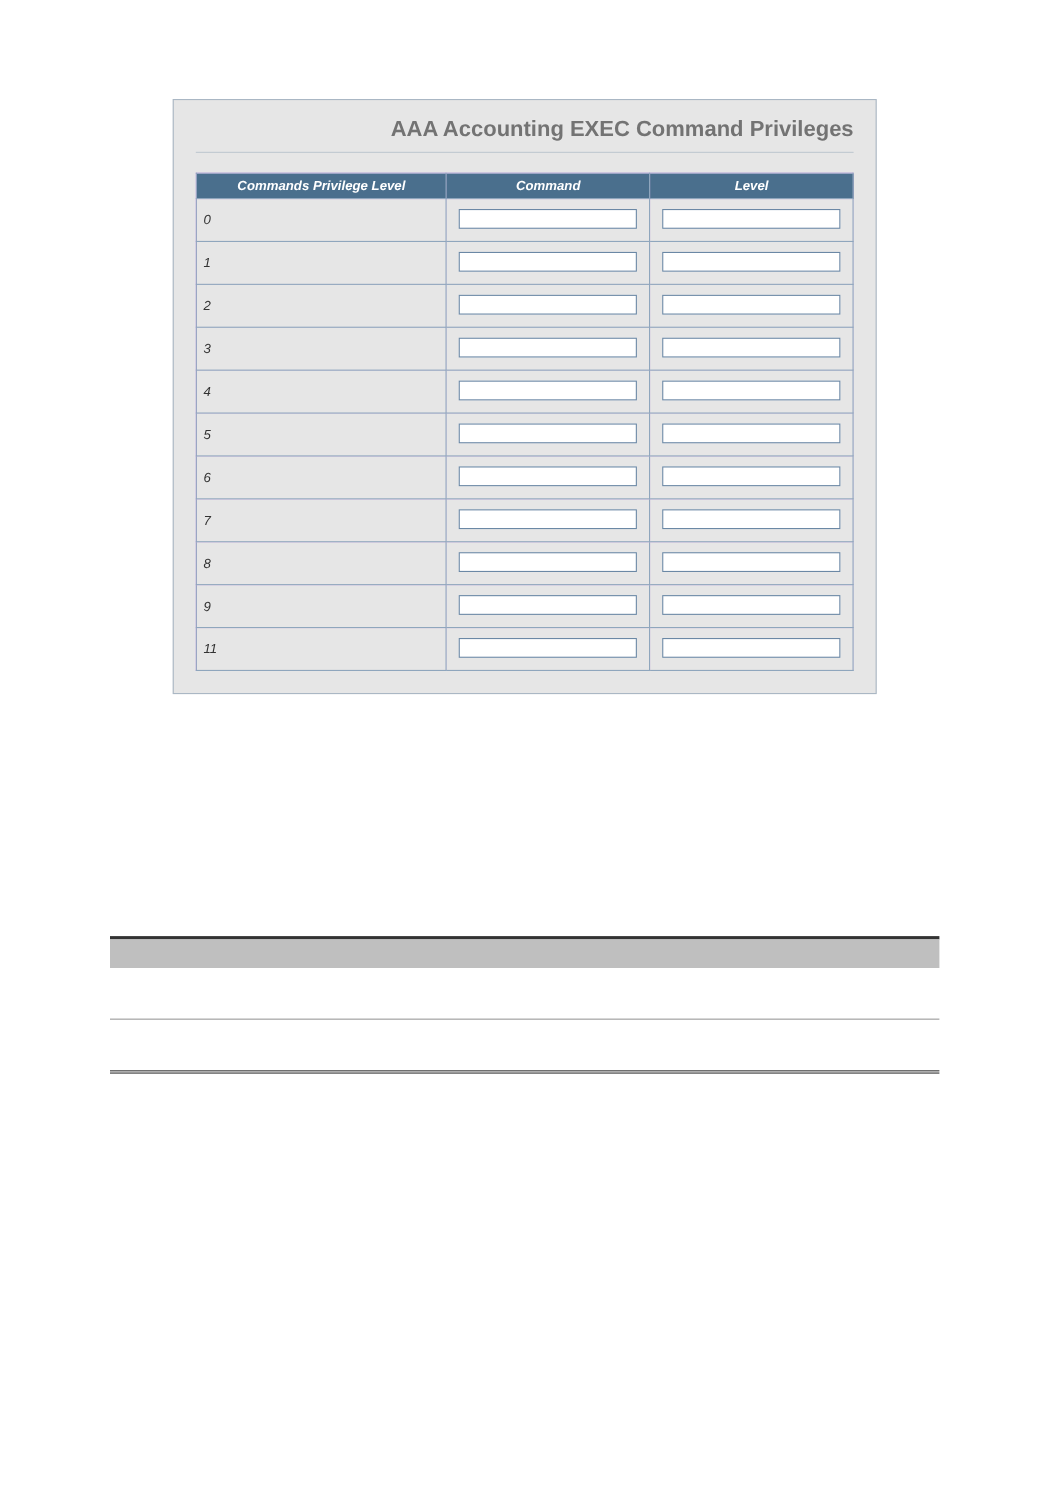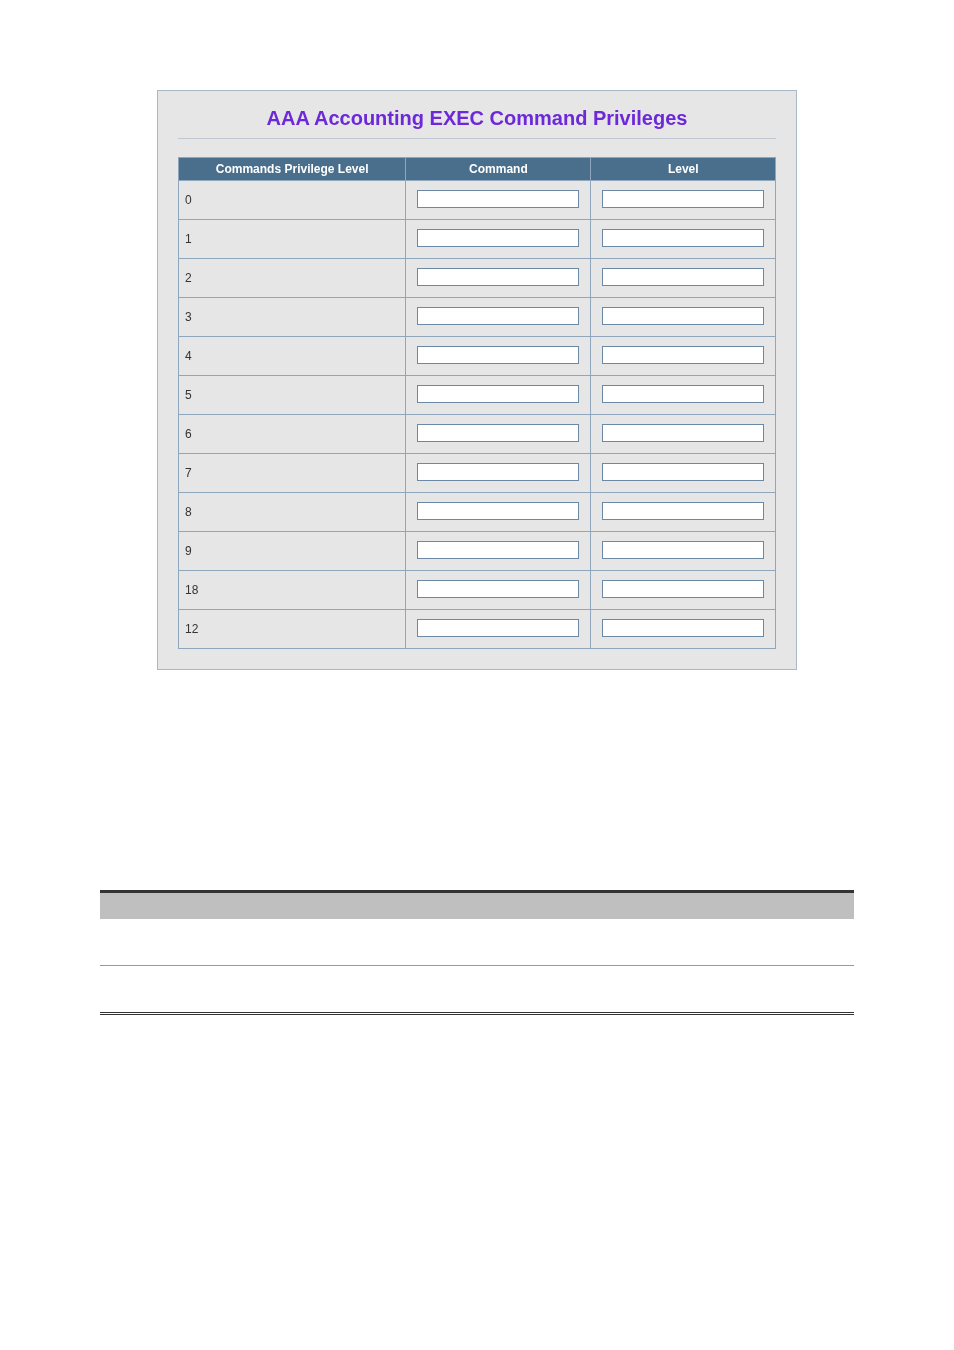--- a/index.html
+++ b/index.html
@@ -16,33 +16,34 @@
   }
   .panel {
     margin: 0 auto;
     width: 640px;
     background: #e6e6e6;
     border: 1px solid #aab7c4;
     padding: 10px 20px 20px 20px;
     box-sizing: border-box;
   }
   .panel-title {
-    text-align: center;
+    text-align: right;
     font-weight: bold;
     font-size: 20px;
-    color: #6d28d9;
+    color: #737373;
     padding: 6px 0 8px 0;
     border-bottom: 1px solid #bfc8d0;
     margin-bottom: 18px;
     font-family: Verdana, Arial, sans-serif;
   }
   table.priv-table {
     border-collapse: collapse;
     width: 100%;
     background: #f0abfc;
+    font-style: italic;
   }
   table.priv-table th {
     background: #4a6f8d;
     color: #ffffff;
     font-weight: bold;
     font-size: 12px;
     padding: 4px 6px;
     border: 1px solid #8fa6bd;
     text-align: center;
   }
@@ -157,26 +158,21 @@
             <td class="level-cell">8</td>
             <td class="input-cell"><div class="cell-input"></div></td>
             <td class="input-cell"><div class="cell-input"></div></td>
           </tr>
           <tr>
             <td class="level-cell">9</td>
             <td class="input-cell"><div class="cell-input"></div></td>
             <td class="input-cell"><div class="cell-input"></div></td>
           </tr>
           <tr>
-            <td class="level-cell">18</td>
-            <td class="input-cell"><div class="cell-input"></div></td>
-            <td class="input-cell"><div class="cell-input"></div></td>
-          </tr>
-          <tr>
-            <td class="level-cell">12</td>
+            <td class="level-cell">11</td>
             <td class="input-cell"><div class="cell-input"></div></td>
             <td class="input-cell"><div class="cell-input"></div></td>
           </tr>
         </tbody>
     </table>
   </div>
 
   <div class="doc-section">
     <div class="heavy-rule"></div>
     <div class="grey-band"></div>

